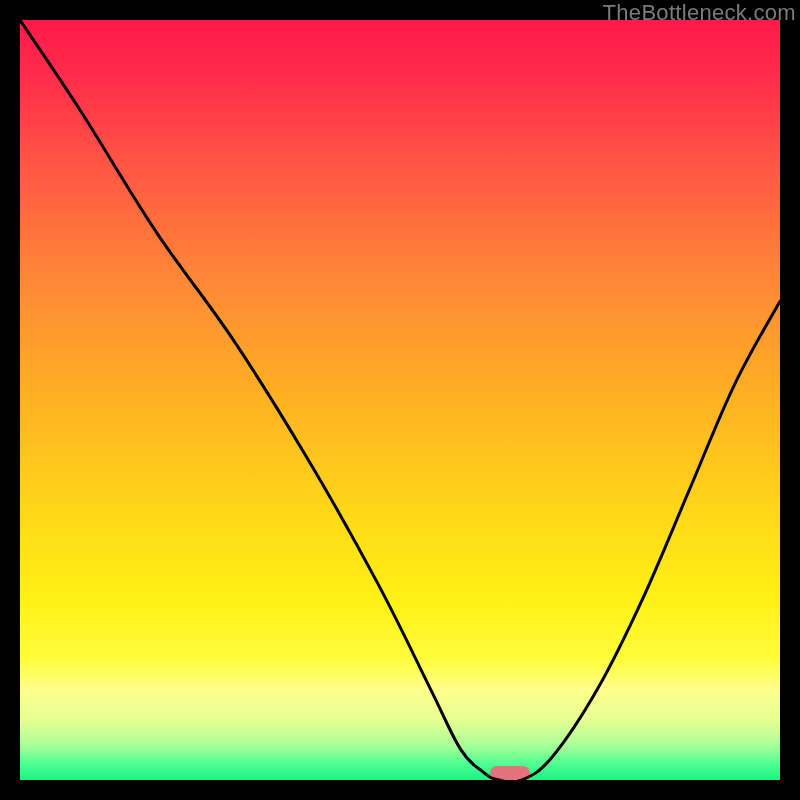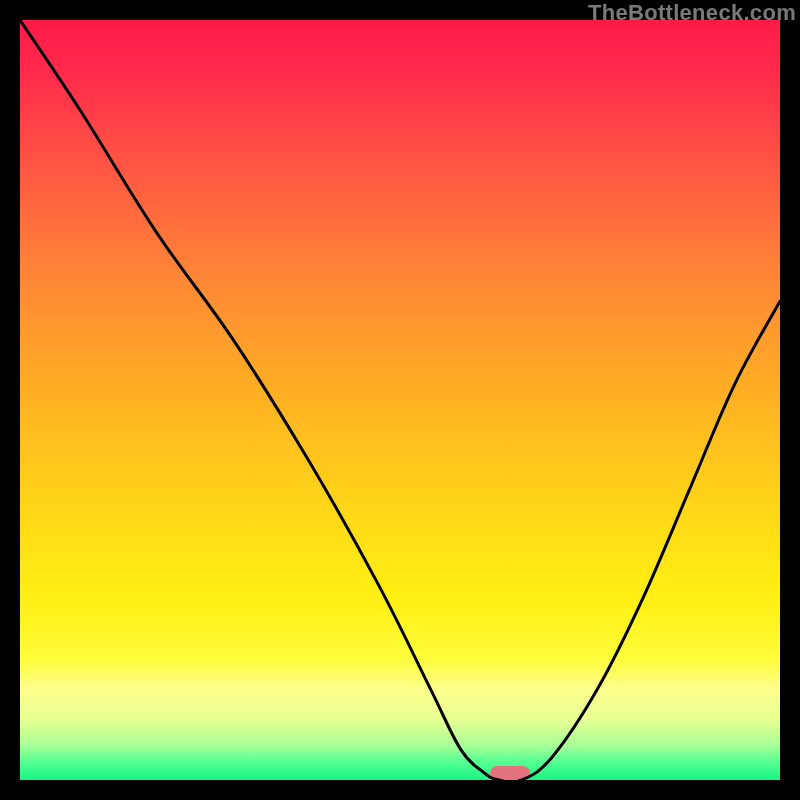--- a/index.html
+++ b/index.html
@@ -39,21 +39,21 @@
       #5aff93 97.5%,
       #17f581 100%
     );
   }
   .watermark {
     position: absolute;
     top: 0px;
     right: 4px;
     font-family: Arial, Helvetica, sans-serif;
     font-size: 22px;
-    font-weight: 700;
+    font-weight: 400;
     color: #7a7a7a;
     letter-spacing: 0.3px;
     user-select: none;
   }
   .curve-svg {
     position: absolute;
     left: 20px;
     top: 20px;
     width: 760px;
     height: 760px;

